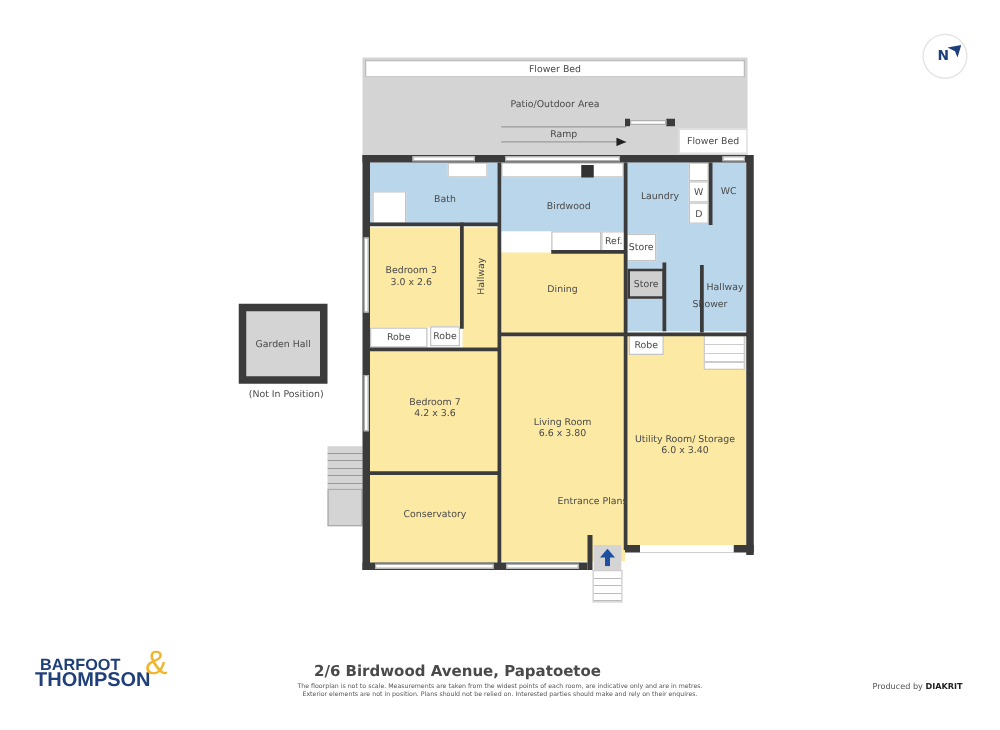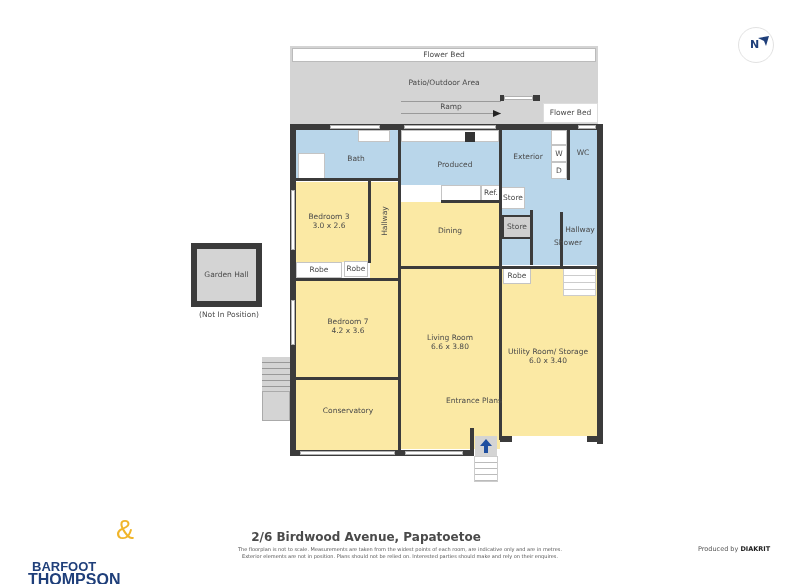--- a/index.html
+++ b/index.html
@@ -128,36 +128,36 @@
 <div class="wall" style="left:470px;top:428px;width:4px;height:28px"></div>
 
 <div class="abs grey" style="left:475px;top:436px;width:22px;height:20px;">
   <svg class="abs" style="left:5px;top:3px" width="12" height="14" viewBox="0 0 12 14">
       <polygon points="6,0 12,7 8,7 8,14 4,14 4,7 0,7" fill="#1f4fa0"></polygon>
     </svg>
 </div>
 <div class="abs" style="left:474px;top:456px;width:24px;height:26px;background:repeating-linear-gradient(#fff 0 5px,#bbb 5px 6px);border:1px solid #ccc;"></div>
 
 <span class="lbl" style="left:356px;top:159px;">Bath</span>
-<span class="lbl" style="left:455px;top:165px;">Produced</span>
-<span class="lbl" style="left:528px;top:157px;">Exterior</span>
+<span class="lbl" style="left:455px;top:165px;">Birdwood</span>
+<span class="lbl" style="left:528px;top:157px;">Laundry</span>
 <span class="lbl" style="left:583px;top:153px;">WC</span>
 <span class="lbl" style="left:547px;top:243px;padding-left:42px;">Shower</span>
 <span class="lbl" style="left:580px;top:230px;">Hallway</span>
 <span class="lbl" style="left:385px;top:221px;transform:translate(-50%,-50%) rotate(-90deg);">Hallway</span>
 <span class="lbl" style="left:329px;top:221px;"><span>Bedroom 3</span><br><span>3.0 x 2.6</span></span>
 <span class="lbl" style="left:450px;top:231px;">Dining</span>
 <span class="lbl" style="left:348px;top:326px;"><span>Bedroom 7</span><br><span>4.2 x 3.6</span></span>
 <span class="lbl" style="left:450px;top:342px;"><span>Living Room</span><br><span>6.6 x 3.80</span></span>
 <span class="lbl" style="left:548px;top:356px;"><span>Utility Room/ Storage</span><br><span>6.0 x 3.40</span></span>
 <span class="lbl" style="left:348px;top:411px;">Conservatory</span>
 <span class="lbl" style="left:474px;top:401px;">Entrance Plans</span>
 
 <div class="abs" style="left:28px;top:525px;line-height:13px;">
-  <div style="font-family:'Liberation Sans',sans-serif;font-weight:bold;font-size:13px;color:#1f3f7a;padding-left:4px;margin-top:35px;">BARFOOT</div>
+  <div style="font-family:'Liberation Sans',sans-serif;font-weight:bold;font-size:13px;color:#1f3f7a;padding-left:4px;">BARFOOT</div>
   <div style="font-family:'Liberation Sans',sans-serif;font-weight:bold;font-size:16px;color:#1f3f7a;">THOMPSON</div>
   <span class="abs" style="left:88px;top:-1px;font-size:27px;color:#f0b52a;font-family:'Liberation Sans',sans-serif;">&amp;</span>
 </div>
 <div class="abs" style="left:0;width:732px;top:530px;text-align:center;font-size:12px;font-weight:bold;color:#4a4a4a;">2/6 Birdwood Avenue, Papatoetoe</div>
 <div class="abs" style="left:0;width:800px;top:546px;text-align:center;font-size:5px;color:#555;line-height:7px;">
   <div>The floorplan is not to scale. Measurements are taken from the widest points of each room, are indicative only and are in metres.</div>
   <div>Exterior elements are not in position. Plans should not be relied on. Interested parties should make and rely on their enquires.</div>
 </div>
 <div class="abs" style="left:698px;top:545px;font-size:6.5px;color:#555;">
   <span>Produced by</span> <b style="color:#222;">DIAKRIT</b>

